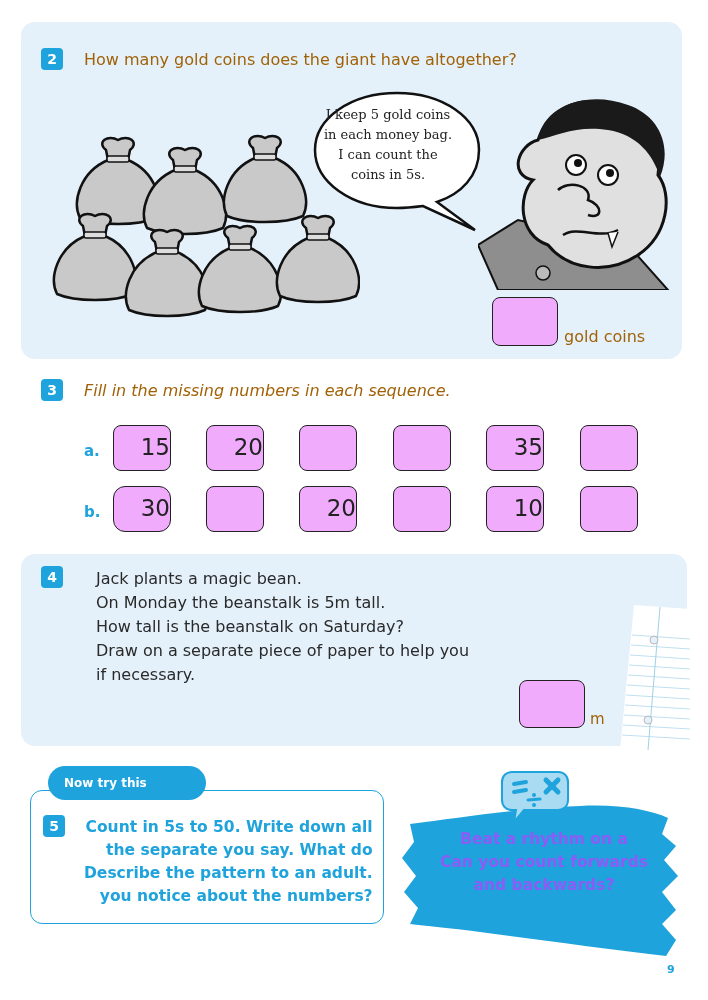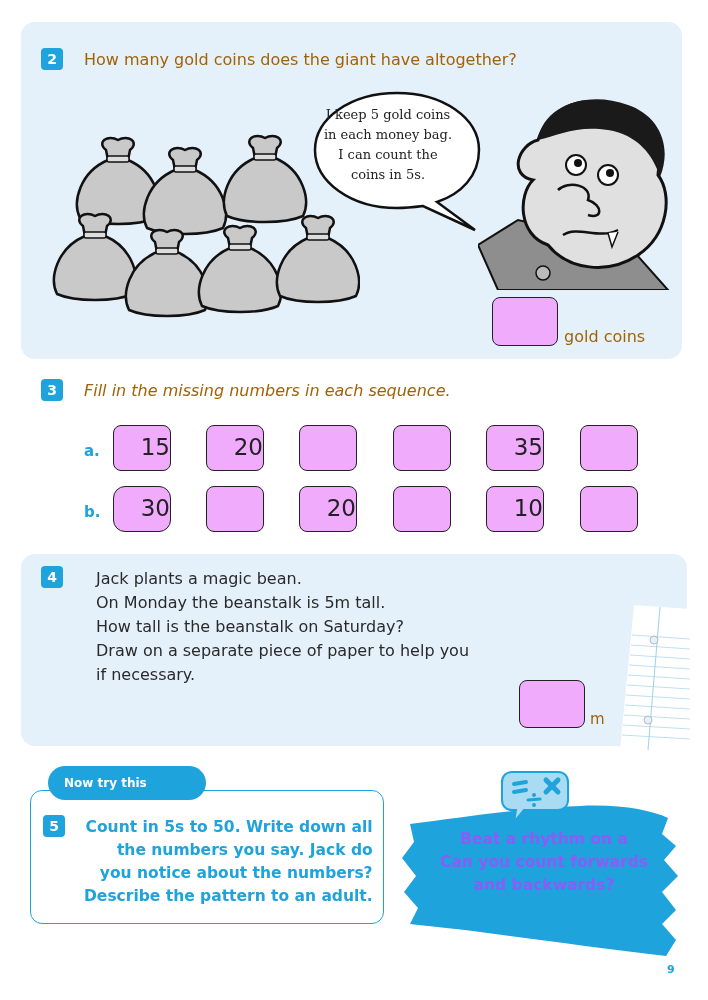--- a/index.html
+++ b/index.html
@@ -126,23 +126,23 @@
   <line x1="40" y1="2" x2="28" y2="145" stroke="#9fd0e8" stroke-width="1"></line>
   <circle cx="34" cy="35" r="4" fill="#e4f1fa" stroke="#aaa" stroke-width="0.8"></circle>
   <circle cx="28" cy="115" r="4" fill="#e4f1fa" stroke="#aaa" stroke-width="0.8"></circle>
 </svg>
 
 <div class="now-box"></div>
 <div class="now-tab">Now try this</div>
 <div class="qnum" style="left:43px;top:815px;">5</div>
 <div class="now-text">
   <div>Count in 5s to 50. Write down all</div>
-  <div>the numbers you say. Jack do</div>
+  <div>the separate you say. What do</div>
+  <div>Describe the pattern to an adult.</div>
   <div>you notice about the numbers?</div>
-  <div>Describe the pattern to an adult.</div>
 </div>
 
 <svg style="position:absolute;left:400px;top:800px;" width="280" height="160" viewBox="0 0 280 160">
   <path d="M10,24 C60,18 120,8 180,6 C220,4 250,10 268,18 L262,34 L276,46 L264,60 L278,76 L262,92 L276,110 L262,124 L276,140 L266,156 C200,148 140,140 80,132 C50,128 25,126 10,124 L18,108 L4,92 L16,76 L2,58 L14,42 Z" fill="#1fa3dc"></path>
 </svg>
 <svg style="position:absolute;left:500px;top:770px;" width="70" height="55" viewBox="0 0 70 55">
   <path d="M12,2 L58,2 C64,2 68,6 68,12 L68,30 C68,36 64,40 58,40 L24,40 L14,52 L16,40 L12,40 C6,40 2,36 2,30 L2,12 C2,6 6,2 12,2 Z" fill="#a9dcf2" stroke="#1fa3dc" stroke-width="2"></path>
   <line x1="14" y1="14" x2="26" y2="12" stroke="#1fa3dc" stroke-width="4" stroke-linecap="round"></line>
   <line x1="14" y1="22" x2="26" y2="20" stroke="#1fa3dc" stroke-width="4" stroke-linecap="round"></line>
   <line x1="28" y1="30" x2="40" y2="29" stroke="#1fa3dc" stroke-width="3" stroke-linecap="round"></line>

